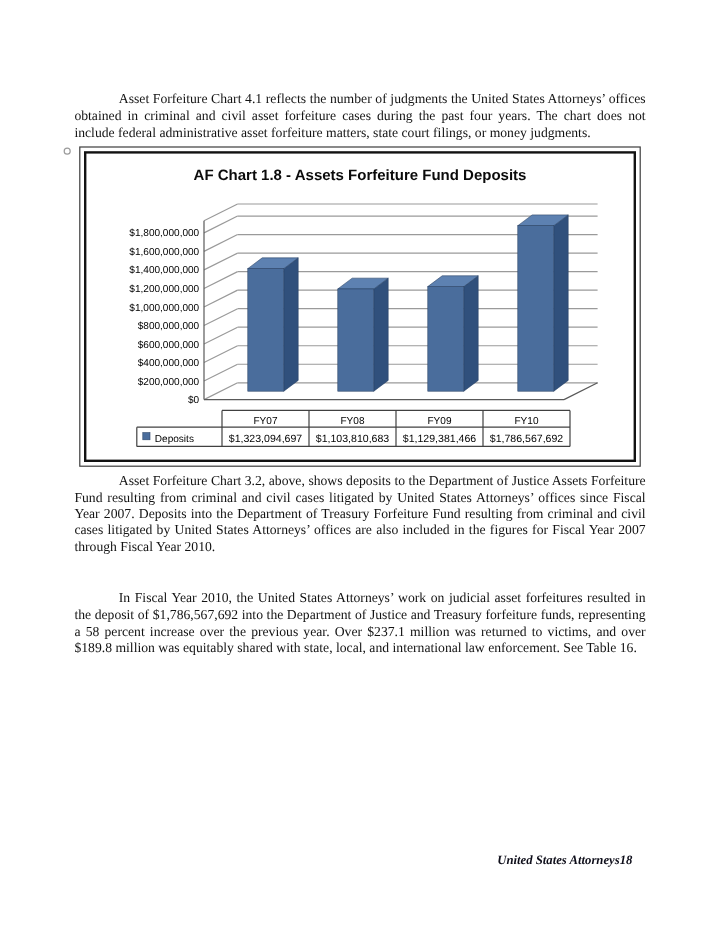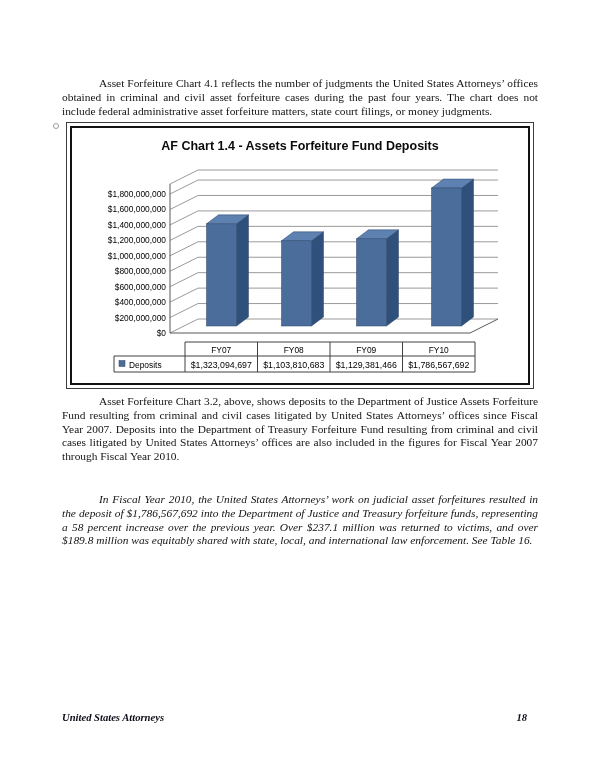--- a/index.html
+++ b/index.html
@@ -6,56 +6,56 @@
   .page{
     position:relative;width:600px;height:780px;background:#ffffff;overflow:hidden;
     font-family:"Liberation Serif",serif;color:#131313;
   }
   .para{
     position:absolute;left:62px;width:476px;
     font-size:11.4px;line-height:13.6px;text-align:justify;text-indent:37px;
   }
   .p1{top:66px;}
   .p2{top:384px;}
-  .p3{top:482px;font-style:italic;}
+  .p3{top:482px;}
   .anchor-dot{
     position:absolute;left:53px;top:123px;width:4px;height:4px;
     border:1px solid #9b9b9b;border-radius:50%;background:#fff;
   }
   .figure{
     position:absolute;left:66px;top:122px;width:468px;height:267px;
     border:1px solid #3c3c3c;padding:3px;box-sizing:border-box;background:#fff;
   }
   .figure-inner{
     width:100%;height:100%;border:2px solid #121212;box-sizing:border-box;background:#fff;
   }
   .chart-title{
     margin-top:11px;text-align:center;
     font-family:"Liberation Sans",sans-serif;font-weight:bold;font-size:12.5px;color:#0b0b0b;
   }
   svg.plot{display:block;margin-top:2px;}
   svg.plot text{font-family:"Liberation Sans",sans-serif;fill:#000;}
   .footer{
     position:absolute;left:62px;top:712px;width:465px;
-    display:flex;justify-content:space-between;
+    display:flex;justify-content:flex-end;
     font-size:10.6px;font-weight:bold;font-style:italic;color:#0e0e1a;
   }
 </style>
 </head>
 <body>
 
 <div class="page">
 
   <p class="para p1">Asset Forfeiture Chart 4.1 reflects the number of judgments the United States Attorneys’ offices obtained in criminal and civil asset forfeiture cases during the past four years.  The chart does not include federal administrative asset forfeiture matters, state court filings, or money judgments.</p>
 
   <span class="anchor-dot"></span>
 
   <div class="figure">
     <div class="figure-inner">
-      <div class="chart-title">AF Chart 1.4 - Assets Forfeiture Fund Deposits</div>
+      <div class="chart-title">AF Chart 1.8 - Assets Forfeiture Fund Deposits</div>
       <svg class="plot" id="plot" width="452" height="222" viewBox="0 0 452 222">
           <line x1="98" y1="29" x2="126" y2="15" stroke="#9a9a9a" stroke-width="1"></line>
           <line x1="126" y1="15" x2="426" y2="15" stroke="#9a9a9a" stroke-width="1"></line>
           <line x1="98" y1="178" x2="126" y2="164" stroke="#9a9a9a" stroke-width="1"></line>
           <line x1="126" y1="164" x2="426" y2="164" stroke="#9a9a9a" stroke-width="1"></line>
           <line x1="98" y1="162.56" x2="126" y2="148.56" stroke="#9a9a9a" stroke-width="1"></line>
           <line x1="126" y1="148.56" x2="426" y2="148.56" stroke="#9a9a9a" stroke-width="1"></line>
           <line x1="98" y1="147.12" x2="126" y2="133.12" stroke="#9a9a9a" stroke-width="1"></line>
           <line x1="126" y1="133.12" x2="426" y2="133.12" stroke="#9a9a9a" stroke-width="1"></line>
           <line x1="98" y1="131.68" x2="126" y2="117.68" stroke="#9a9a9a" stroke-width="1"></line>

